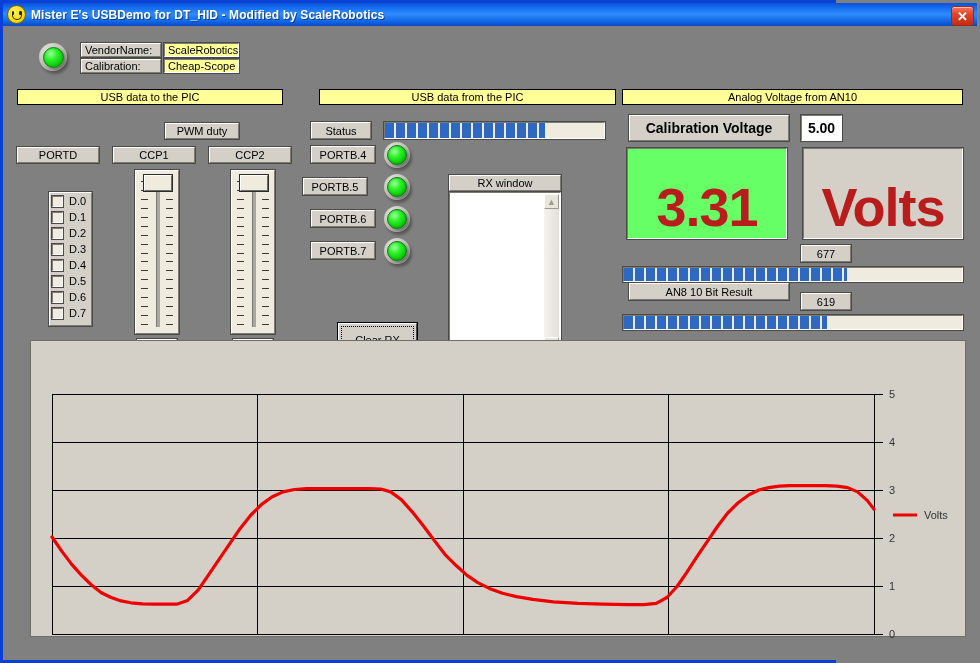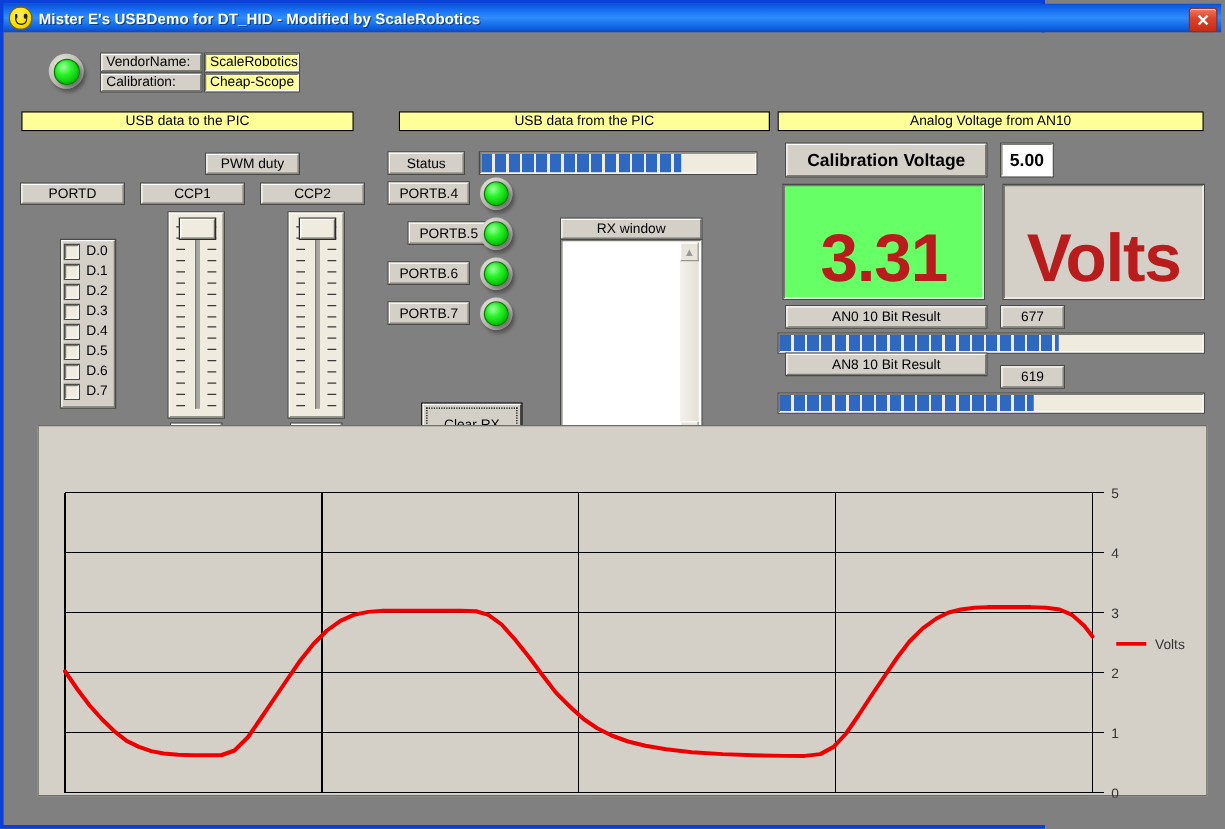--- a/index.html
+++ b/index.html
@@ -262,21 +262,21 @@
     <div class="lbl" style="position:absolute;left:308px;top:96px;width:60px;height:17px;">Status</div>
     <div class="pbar" style="position:absolute;left:381px;top:96px;width:221px;height:17px;">
       <div class="fill" style="width:73%"></div>
     </div>
 
     <div class="lbl" style="position:absolute;left:308px;top:120px;width:64px;height:17px;">PORTB.4</div>
     <div class="ledring" style="position:absolute;left:381px;top:116px;width:26px;height:26px;">
         <div class="led" style="width:18px;height:18px;"></div>
       </div>
 
-    <div class="lbl" style="position:absolute;left:324px;top:152px;width:64px;height:17px;">PORTB.5</div>
+    <div class="lbl" style="position:absolute;left:300px;top:152px;width:64px;height:17px;">PORTB.5</div>
     <div class="ledring" style="position:absolute;left:381px;top:148px;width:26px;height:26px;">
         <div class="led" style="width:18px;height:18px;"></div>
       </div>
 
     <div class="lbl" style="position:absolute;left:308px;top:184px;width:64px;height:17px;">PORTB.6</div>
     <div class="ledring" style="position:absolute;left:381px;top:180px;width:26px;height:26px;">
         <div class="led" style="width:18px;height:18px;"></div>
       </div>
 
     <div class="lbl" style="position:absolute;left:308px;top:216px;width:64px;height:17px;">PORTB.7</div>
@@ -317,21 +317,20 @@
 
     <div class="bigval" style="position:absolute;left:624px;top:122px;width:160px;height:91px;background:#66ff66;
                 border:1px solid;border-color:#7b7b75 #ffffff #ffffff #7b7b75;box-shadow:0 0 0 1px #4a4a46;">
       <span>3.31</span>
     </div>
     <div class="bigval" style="position:absolute;left:800px;top:122px;width:160px;height:91px;background:#d4d0c8;
                 border:1px solid;border-color:#7b7b75 #ffffff #ffffff #7b7b75;box-shadow:0 0 0 1px #4a4a46;">
       <span>Volts</span>
     </div>
 
-    <div class="lbl" style="position:absolute;left:626px;top:219px;width:160px;height:17px;">AN0 10 Bit Result</div>
     <div class="lbl" style="position:absolute;left:798px;top:219px;width:50px;height:17px;">677</div>
     <div class="pbar" style="position:absolute;left:620px;top:241px;width:340px;height:15px;">
       <div class="fill" style="width:66%"></div>
     </div>
 
     <div class="lbl" style="position:absolute;left:626px;top:257px;width:160px;height:17px;">AN8 10 Bit Result</div>
     <div class="lbl" style="position:absolute;left:798px;top:267px;width:50px;height:17px;">619</div>
     <div class="pbar" style="position:absolute;left:620px;top:289px;width:340px;height:15px;">
       <div class="fill" style="width:60%"></div>
     </div>

